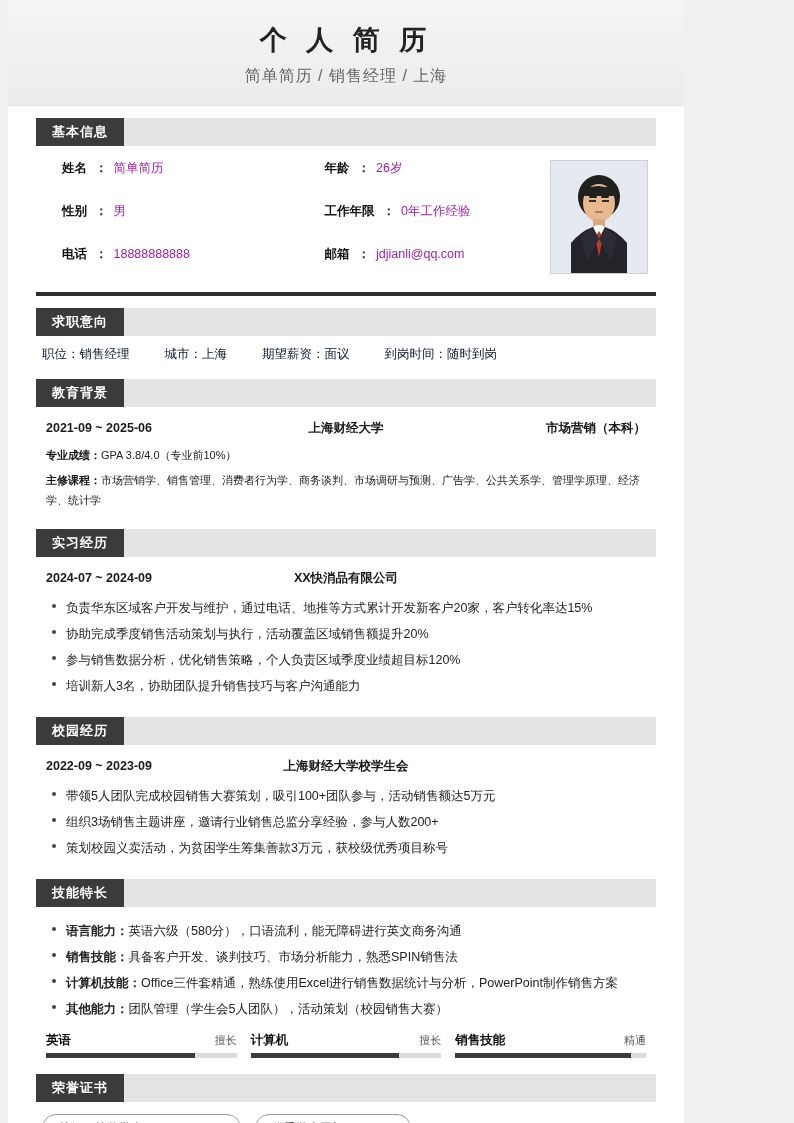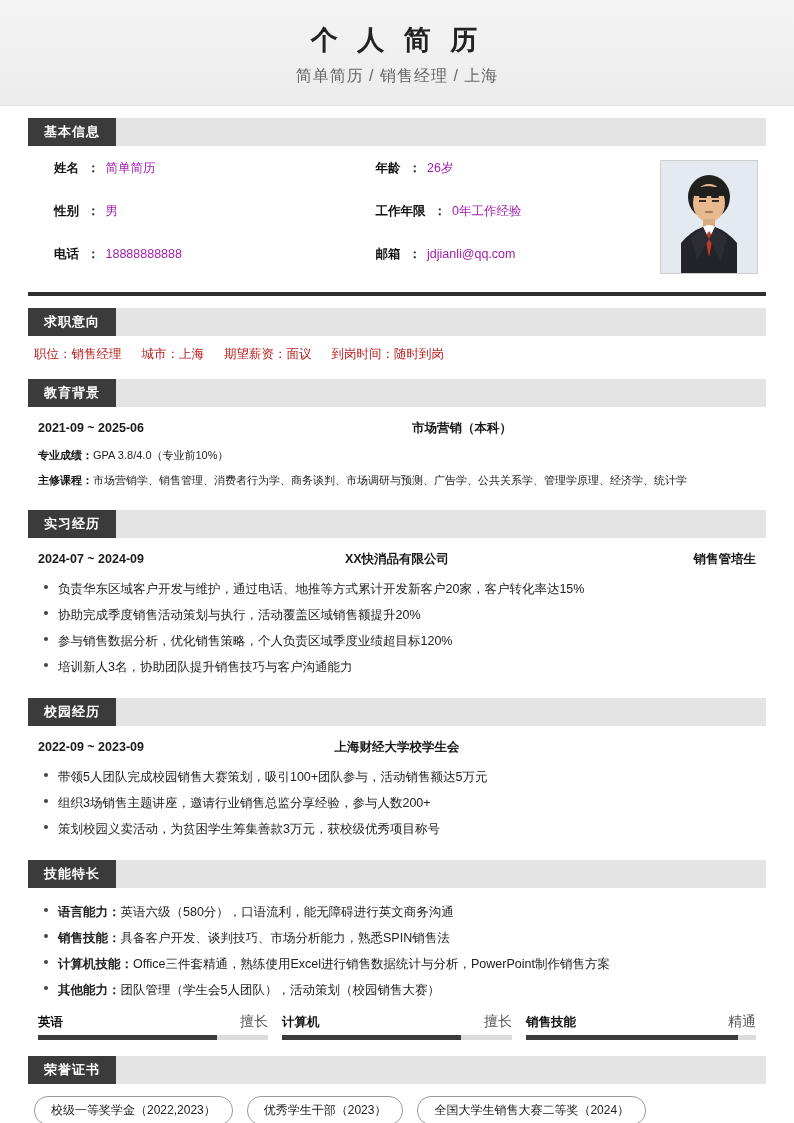--- a/index.html
+++ b/index.html
@@ -4,26 +4,27 @@
 <style>
   html, body {
     margin: 0;
     padding: 0;
     background: #f0f0f0;
   }
   body {
     font-family: "Liberation Sans", "DejaVu Sans", sans-serif;
   }
   .page {
-    width: 794px;
+    width: 676px;
     height: 1123px;
     background: #ffffff;
     position: relative;
     overflow: hidden;
     box-sizing: border-box;
+    margin-left: 8px;
   }
   
   .header {
     background: linear-gradient(180deg,#f4f4f4 0%, #ececec 100%);
     padding: 22px 0 18px 0;
     text-align: center;
     border-bottom: 1px solid #e2e2e2;
   }
   .header .title {
     font-size: 27px;
@@ -147,40 +148,40 @@
     top: 9px;
     width: 4px;
     height: 4px;
     background: #444;
     border-radius: 50%;
   }
   
   .intent-row {
     display: flex;
     font-size: 12.5px;
-    color: #b91c1c;
+    color: #0f172a;
     padding: 10px 6px 4px 6px;
-    gap: 20px;
+    gap: 35px;
   }
   
   .skillbars {
     display: flex;
     gap: 14px;
     padding: 8px 4px 0 4px;
   }
   .skillbar { flex: 1; }
   .skillbar .sb-head {
     display: flex;
     justify-content: space-between;
     align-items: baseline;
     font-size: 12.5px;
     margin-bottom: 4px;
   }
   .skillbar .sb-name { font-weight: bold; color: #111; }
-  .skillbar .sb-level { color: #555; font-size: 14px; }
+  .skillbar .sb-level { color: #555; font-size: 11px; }
   .skillbar .sb-track {
     height: 5px;
     background: #dcdcdc;
   }
   .skillbar .sb-fill {
     height: 5px;
     background: #3b3b3b;
   }
   
   .chips {
@@ -293,40 +294,40 @@
     </div>
   </div>
 
   <div class="sec-wrap">
     <div class="sec-bar">
       <div class="tab">教育背景</div>
     </div>
     <div class="body-pad">
       <div class="row3">
         <div class="left">2021-09 ~ 2025-06</div>
+        <div class="mid">上海财经大学</div>
         <div class="right">市场营销（本科）</div>
       </div>
       <div class="kv-line">
         <b>专业成绩：</b><span>GPA 3.8/4.0（专业前10%）</span>
       </div>
       <div class="kv-line">
         <b>主修课程：</b><span>市场营销学、销售管理、消费者行为学、商务谈判、市场调研与预测、广告学、公共关系学、管理学原理、经济学、统计学</span>
       </div>
     </div>
   </div>
 
   <div class="sec-wrap">
     <div class="sec-bar">
       <div class="tab">实习经历</div>
     </div>
     <div class="body-pad">
       <div class="row3">
         <div class="left">2024-07 ~ 2024-09</div>
         <div class="mid">XX快消品有限公司</div>
-        <div class="right">销售管培生</div>
       </div>
       <ul class="bullets">
         <li>负责华东区域客户开发与维护，通过电话、地推等方式累计开发新客户20家，客户转化率达15%</li>
         <li>协助完成季度销售活动策划与执行，活动覆盖区域销售额提升20%</li>
         <li>参与销售数据分析，优化销售策略，个人负责区域季度业绩超目标120%</li>
         <li>培训新人3名，协助团队提升销售技巧与客户沟通能力</li>
       </ul>
     </div>
   </div>
 

